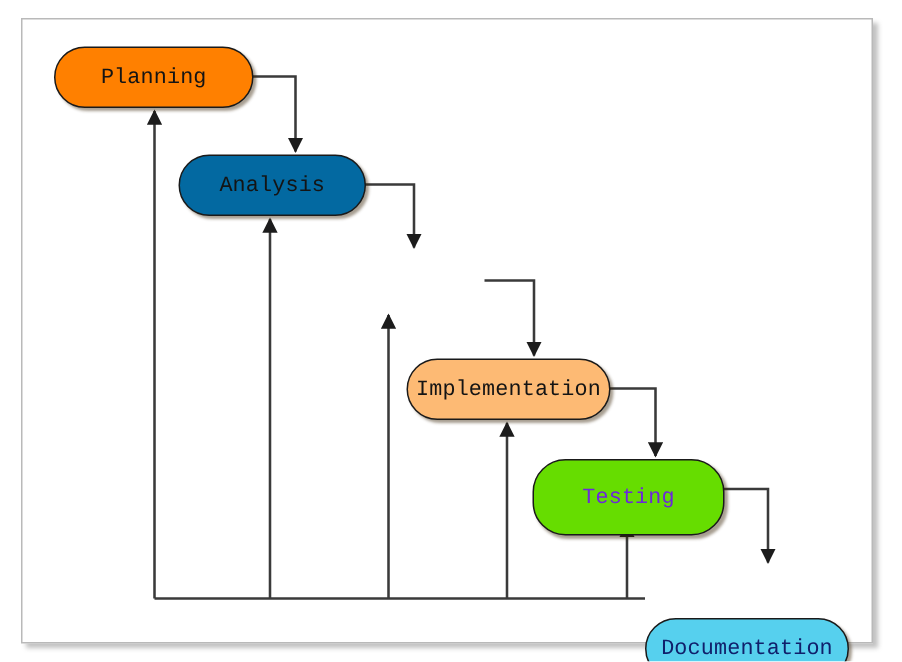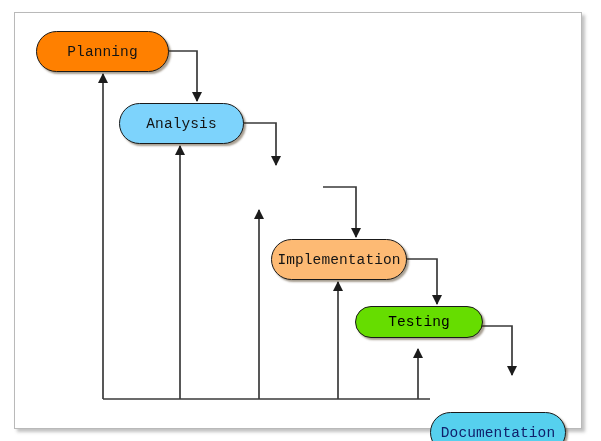--- a/index.html
+++ b/index.html
@@ -86,30 +86,30 @@
       <path d="M 259 399 L 259 210"></path>
       <path d="M 338 399 L 338 282"></path>
       <path d="M 418 399 L 418 349"></path>
     </g>
   </svg>
 
   <div class="node" style="left:36px; top:31px; width:133px; height:41px; background:#FF8000; color:#141414;">
     <span class="node-label">Planning</span>
   </div>
 
-  <div class="node" style="left:119px; top:103px; width:125px; height:41px; background:#7dd3fc; color:#141414;">
+  <div class="node" style="left:119px; top:103px; width:125px; height:41px; background:#0369a1; color:#141414;">
     <span class="node-label">Analysis</span>
   </div>
 
 
   <div class="node" style="left:271px; top:239px; width:136px; height:41px; background:#fdba74; color:#141414;">
     <span class="node-label">Implementation</span>
   </div>
 
-  <div class="node" style="left:355px; top:306px; width:128px; height:32px; background:#66DD00; color:#000000;">
+  <div class="node" style="left:355px; top:306px; width:128px; height:51px; background:#66DD00; color:#6d28d9;">
     <span class="node-label">Testing</span>
   </div>
 
   <div class="node" style="left:430px; top:377px; width:136px; height:41px; background:#56D0EE; color:#10206B;margin-top:35px;">
     <span class="node-label">Documentation</span>
   </div>
 
 </div>
 
 </body></html>

